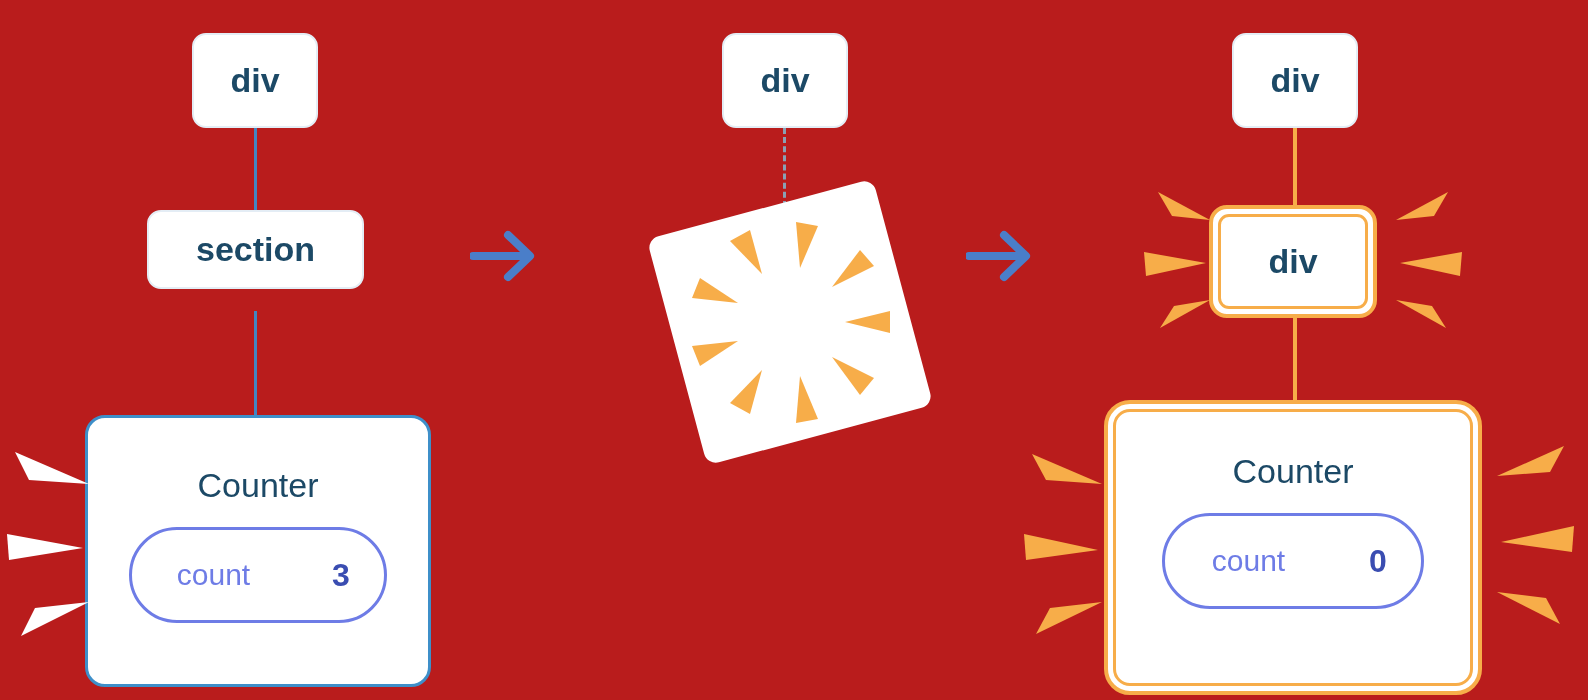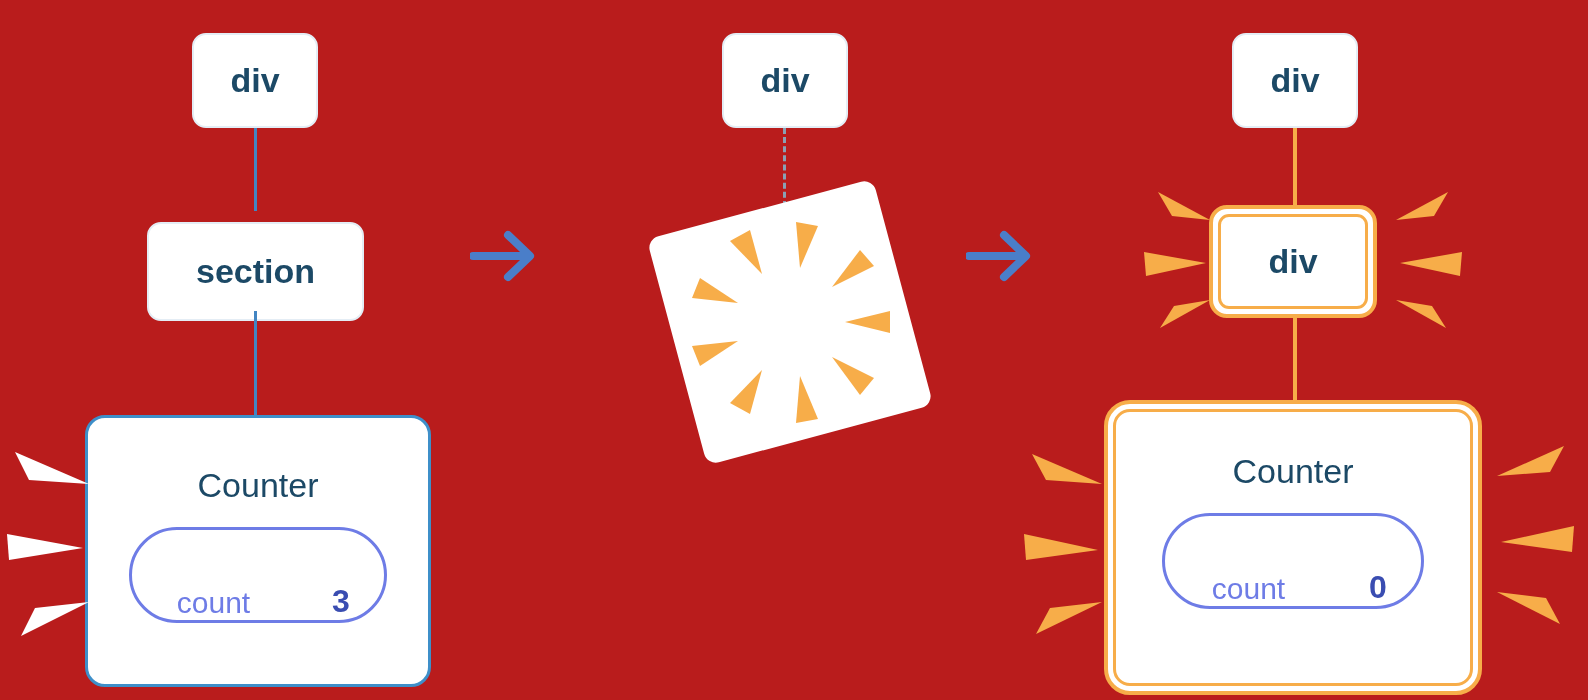--- a/index.html
+++ b/index.html
@@ -37,21 +37,21 @@
   .card-title{
     margin-top:48px;
     color:#1c4966;font-size:34px;font-weight:400;
   }
   .pill{
     margin-top:22px;
     width:258px;height:96px;
     border:3px solid #6e7ce6;
     border-radius:60px;
     box-sizing:border-box;
-    display:flex;align-items:flex-end;
+    display:flex;align-items:center;
     background:#fff;
     overflow:hidden;
   }
   .pill .key{
     flex:1;
     display:flex;align-items:center;justify-content:center;
     color:#6e7ce6;font-size:30px;
   }
   .pill .divider{width:3px;background:#6e7ce6;}
   .pill .val{
@@ -86,21 +86,21 @@
 <body>
 
 <div class="canvas">
 
   <div class="node" style="left:192px;top:33px;width:126px;height:95px;">
     <span>div</span>
   </div>
 
   <div class="vline" style="left:254px;top:128px;height:83px;"></div>
 
-  <div class="node" style="left:147px;top:222px;width:217px;height:99px;">
+  <div class="node" style="left:147px;top:210px;width:217px;height:79px;">
     <span>section</span>
   </div>
 
   <div class="vline" style="left:254px;top:311px;height:104px;"></div>
 
   <div class="card" style="left:85px;top:415px;width:346px;height:272px;">
     <div class="card-title">Counter</div>
     <div class="pill">
       <div class="key">count</div>
       <div class="divider"></div>

